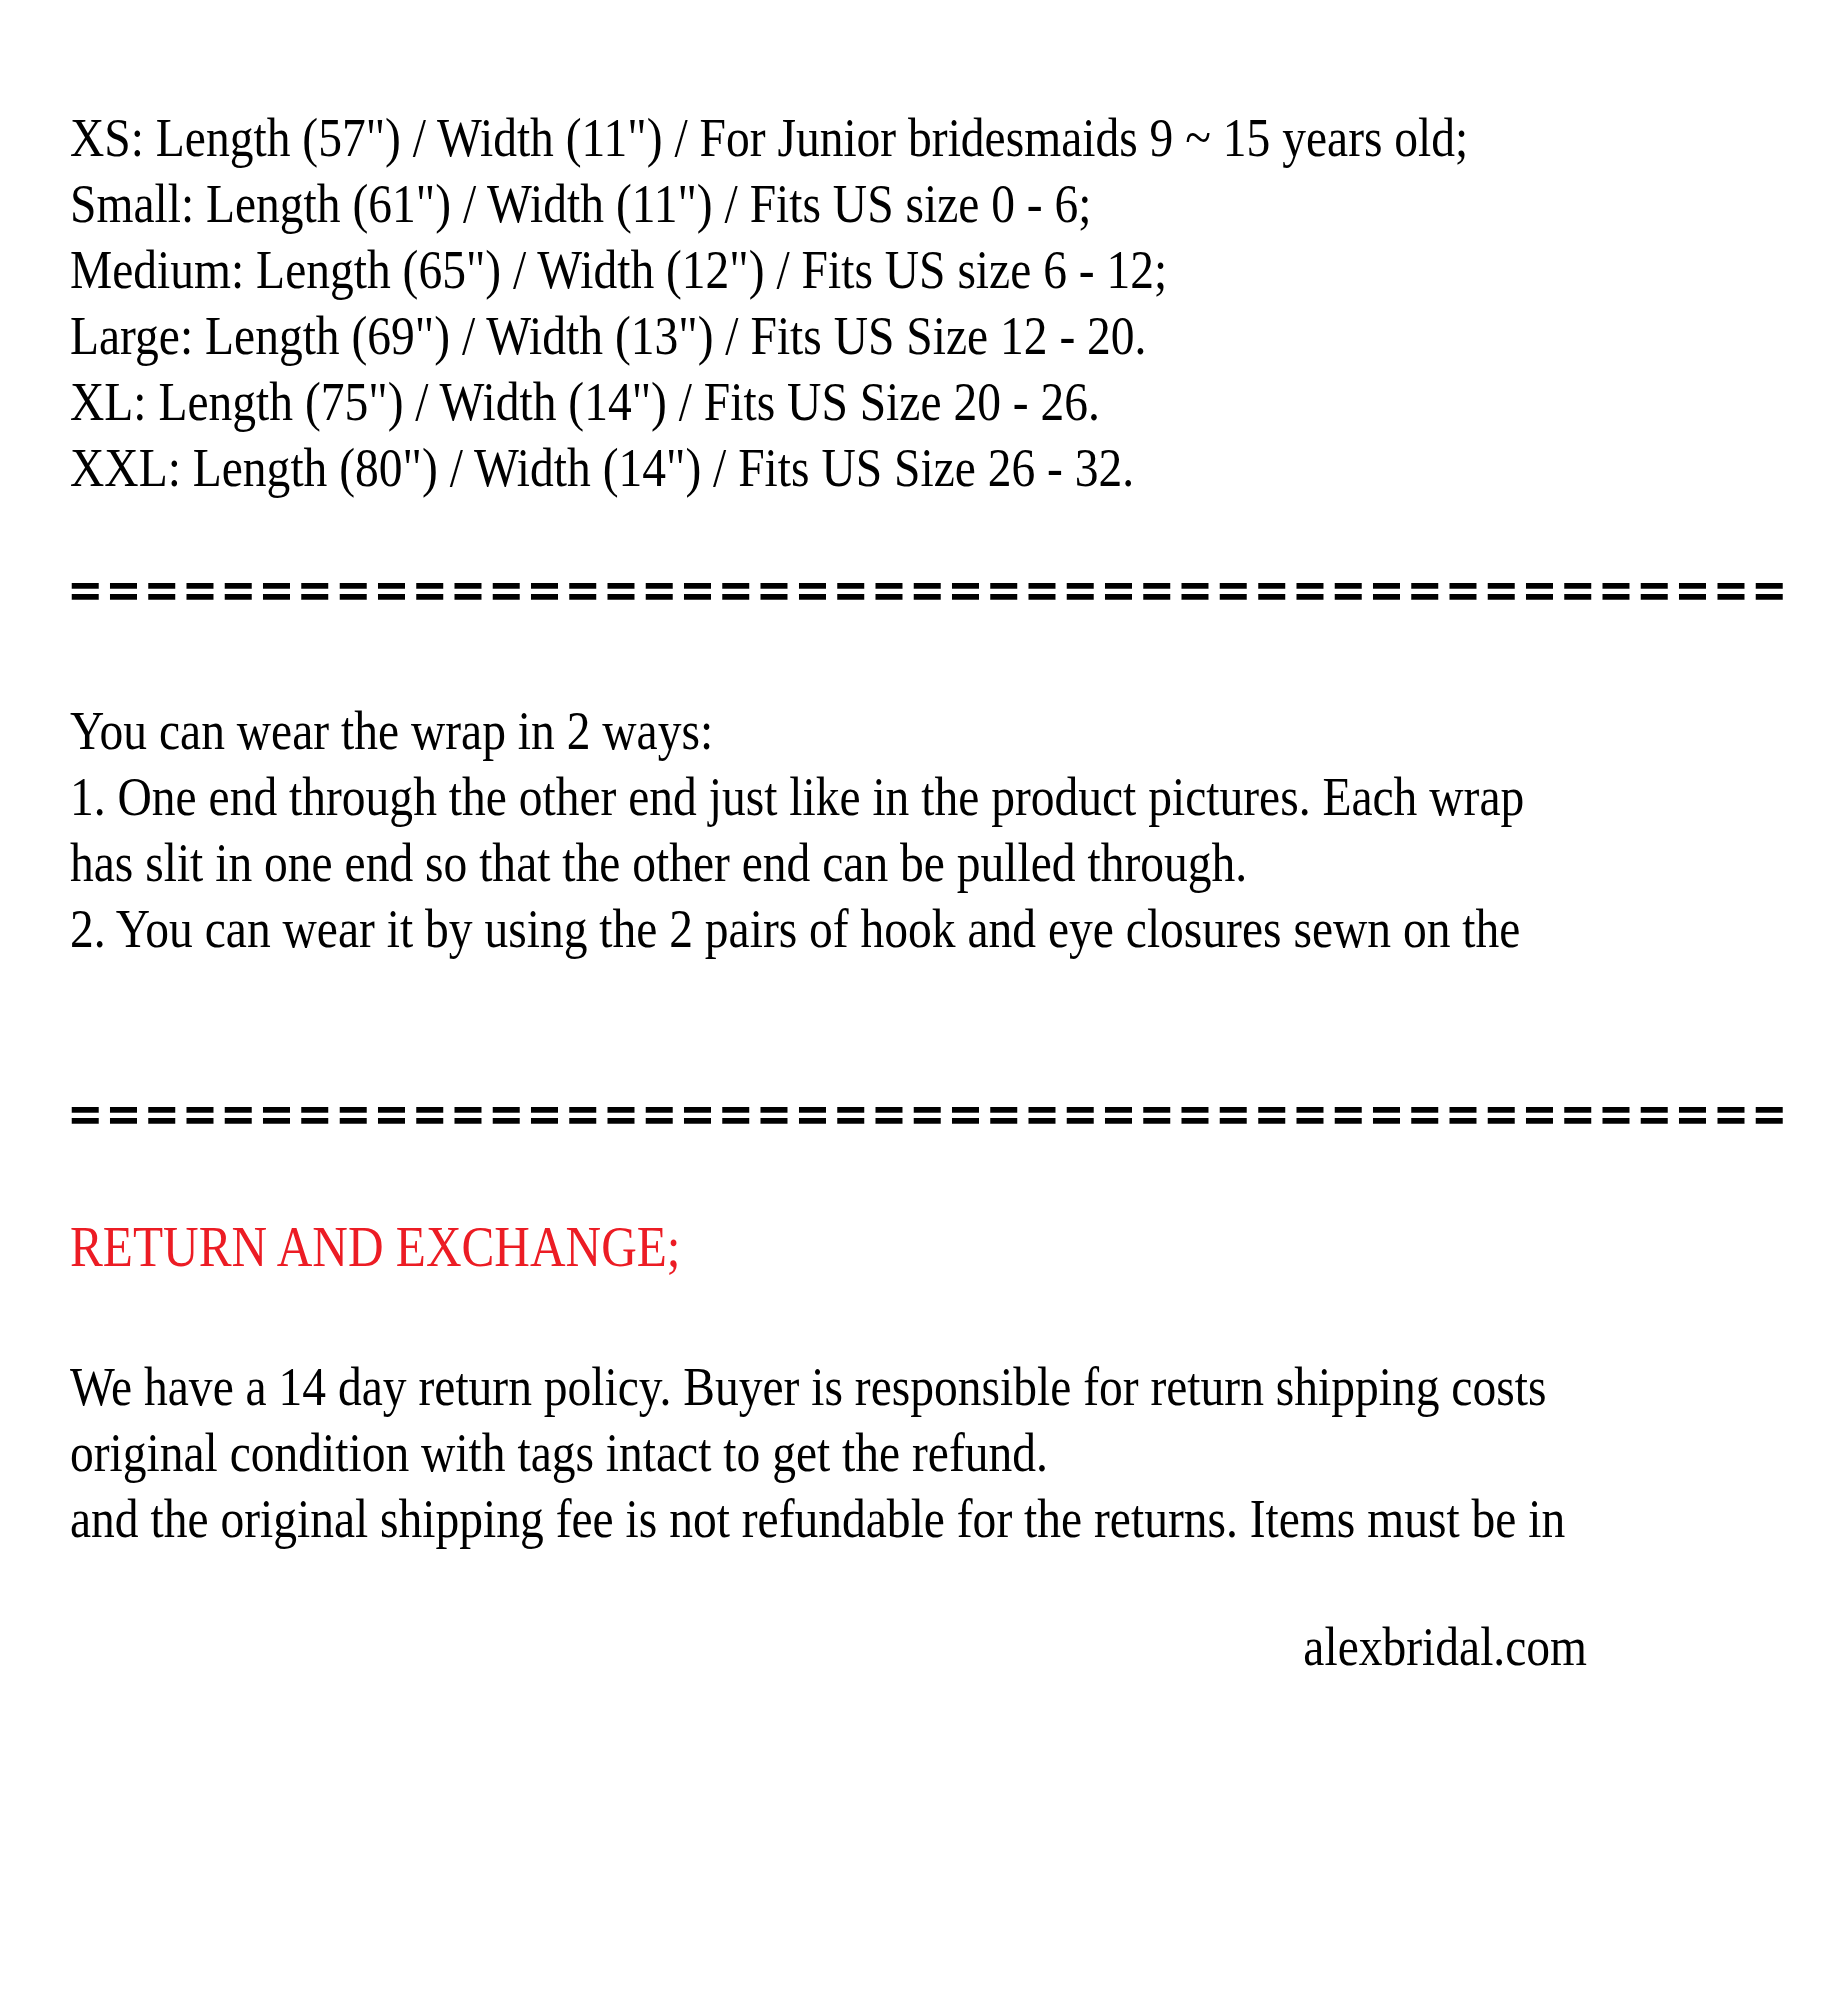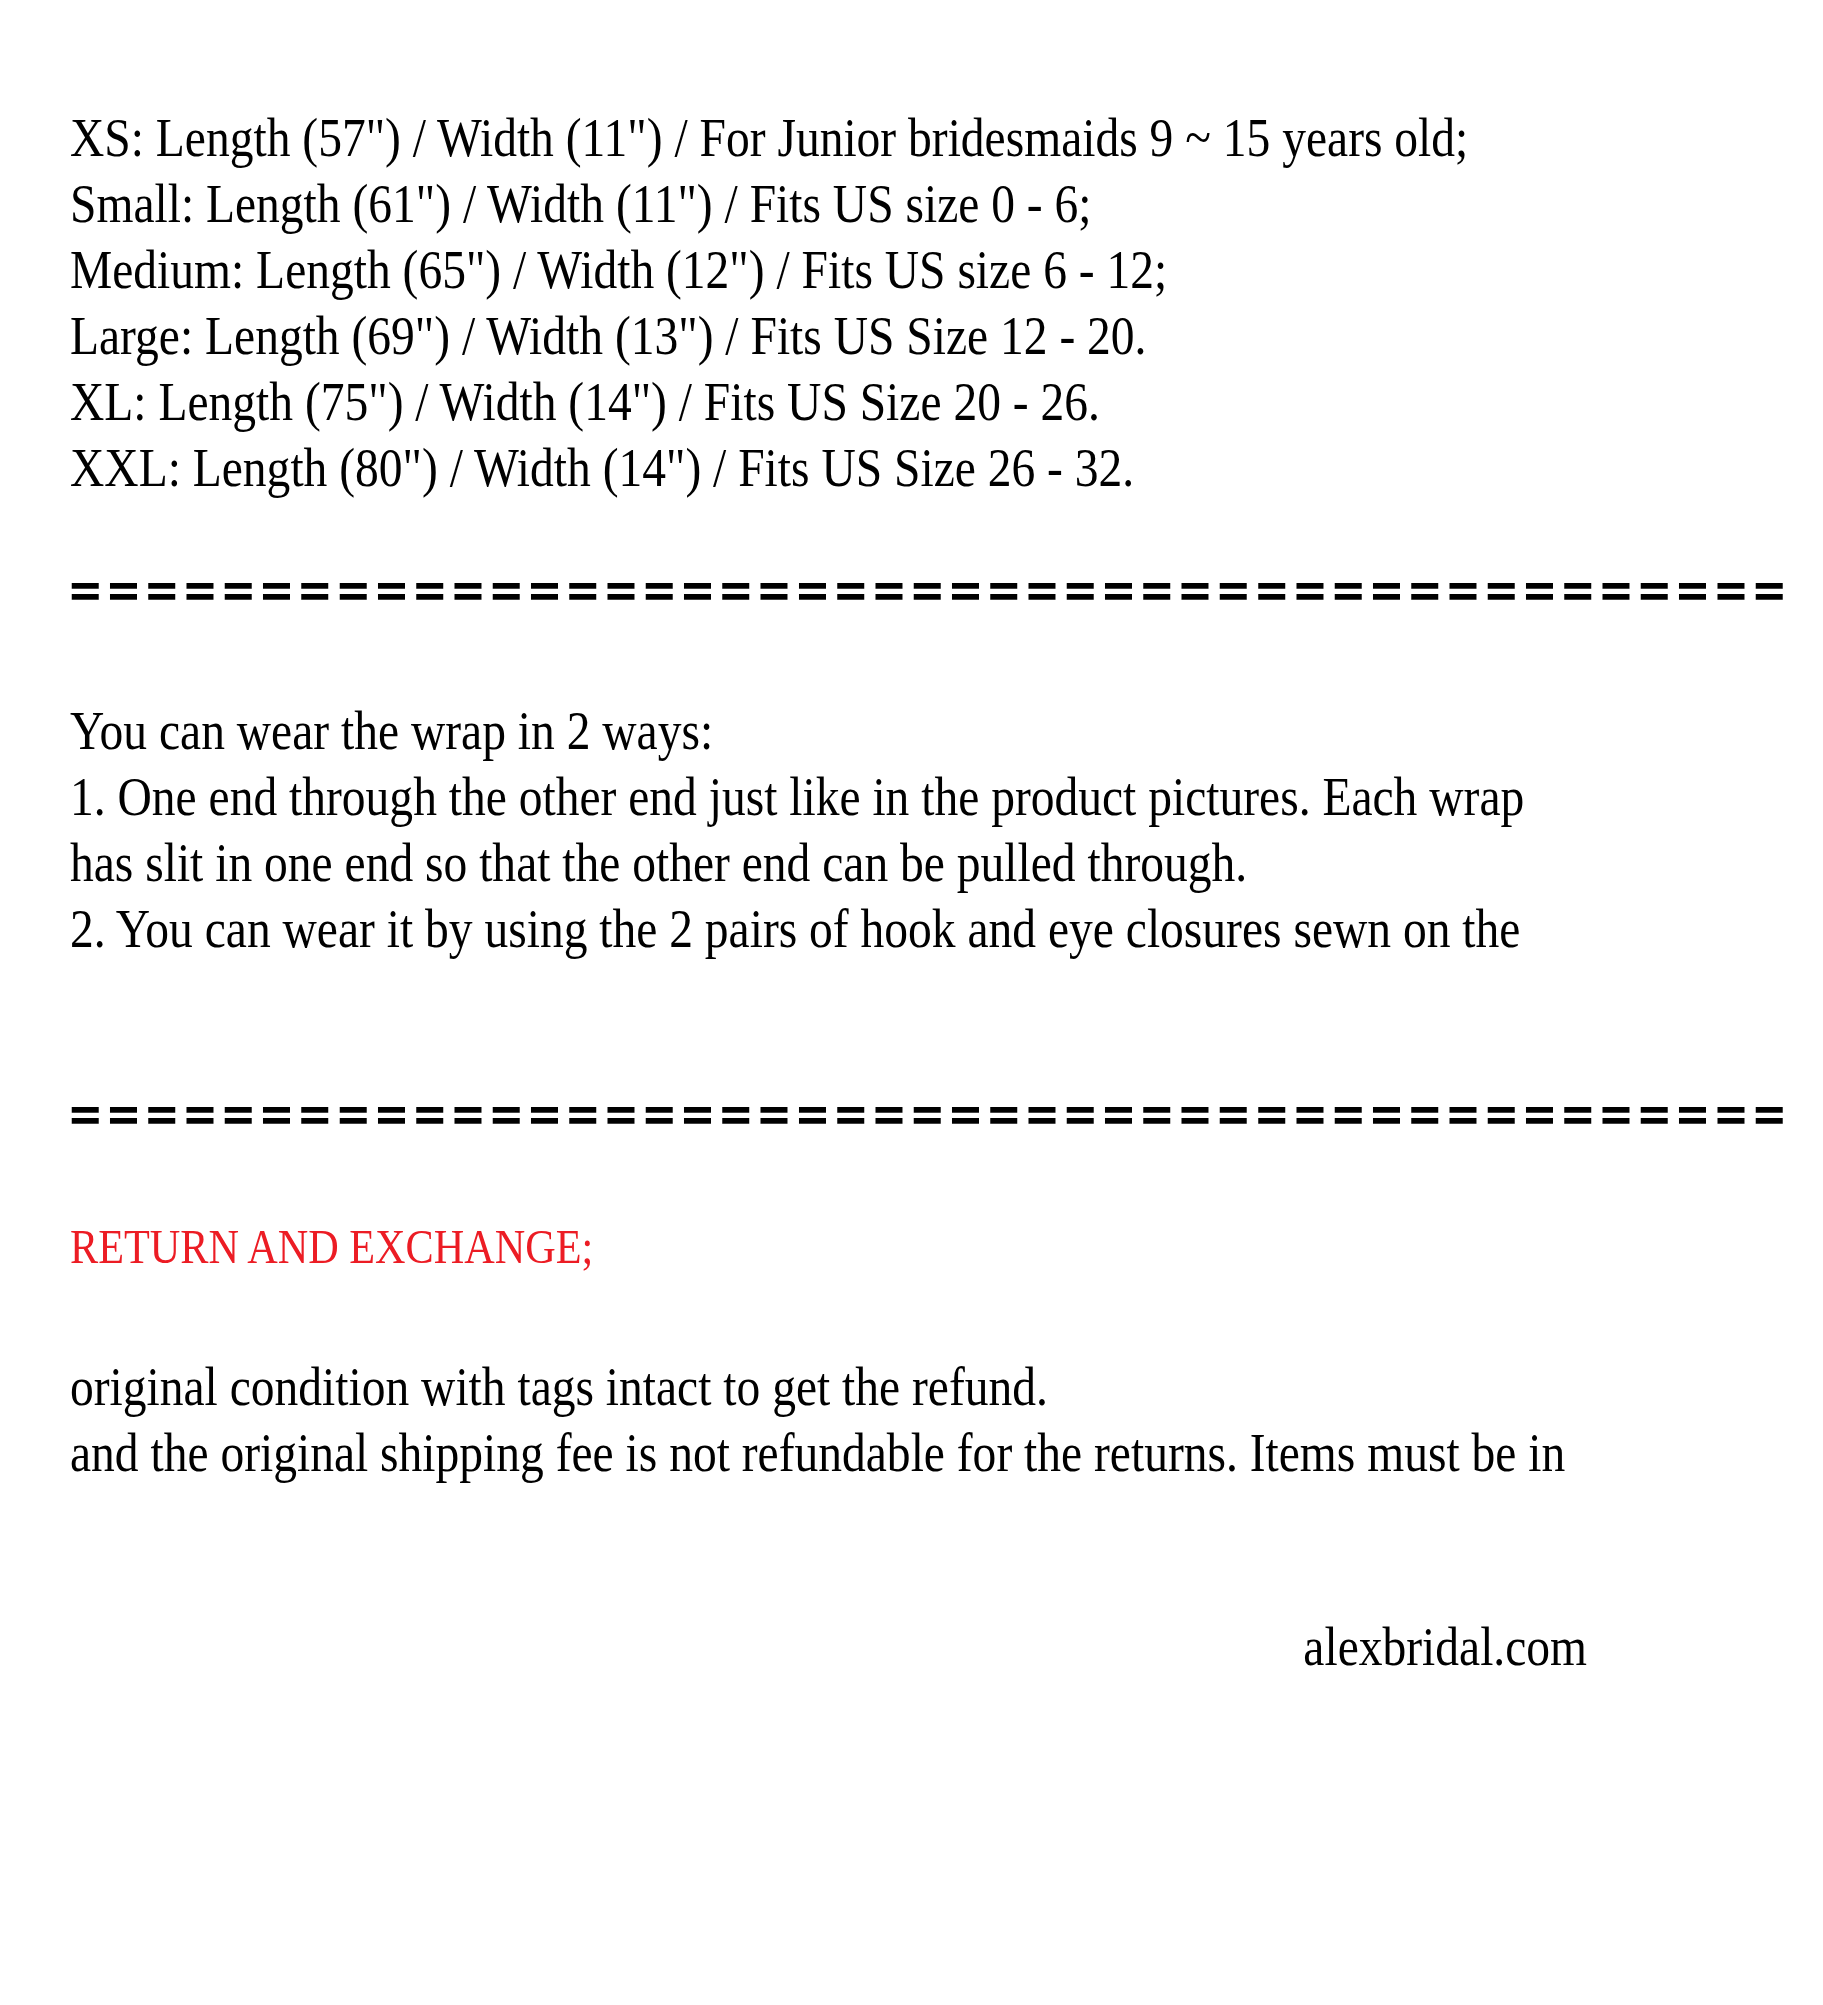--- a/index.html
+++ b/index.html
@@ -52,21 +52,21 @@
   #sizes   { top: 105px; }
   #divider1{ top: 558px; }
   #wear    { top: 698px; }
   #divider2{ top: 1082px; }
   #return-heading {
     position: absolute;
     left: 70px;
     top: 1214px;
     height: 66px;
     line-height: 66px;
-    font-size: 48px;
+    font-size: 56px;
     white-space: nowrap;
     font-family: Liberation Serif, serif;
   }
   #return-body { top: 1354px; }
   #footer {
     position: absolute;
     left: 0;
     top: 1614px;
     width: 1606px;
     text-align: right;
@@ -95,20 +95,21 @@
     <div class="line"><span class="cond">2. You can wear it by using the 2 pairs of hook and eye closures sewn on the</span></div>
   </div>
 
   <div id="divider2" class="divider">=============================================</div>
 
   <div id="return-heading" style="color: rgb(236, 28, 36);">
     <span class="cond">RETURN AND EXCHANGE;</span>
   </div>
 
   <div id="return-body" class="block">
+    <div class="line"><span class="cond">We have a 14 day return policy. Buyer is responsible for return shipping costs</span></div>
     <div class="line"><span class="cond">original condition with tags intact to get the refund.</span></div>
     <div class="line"><span class="cond">and the original shipping fee is not refundable for the returns. Items must be in</span></div>
   </div>
 
   <div id="footer">
     <div class="line"><span class="cond-center">alexbridal.com</span></div>
   </div>
 
 </div>
 

